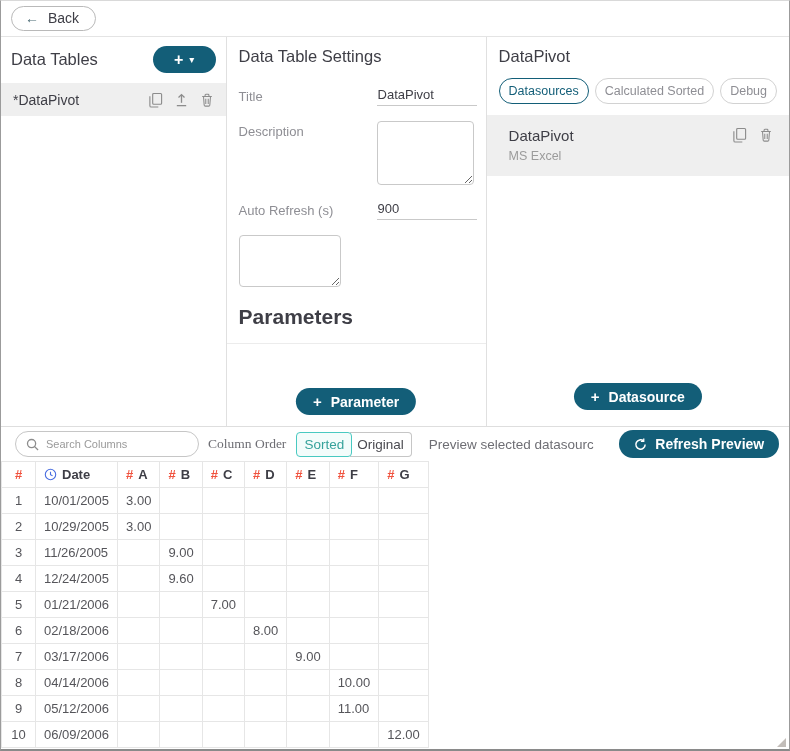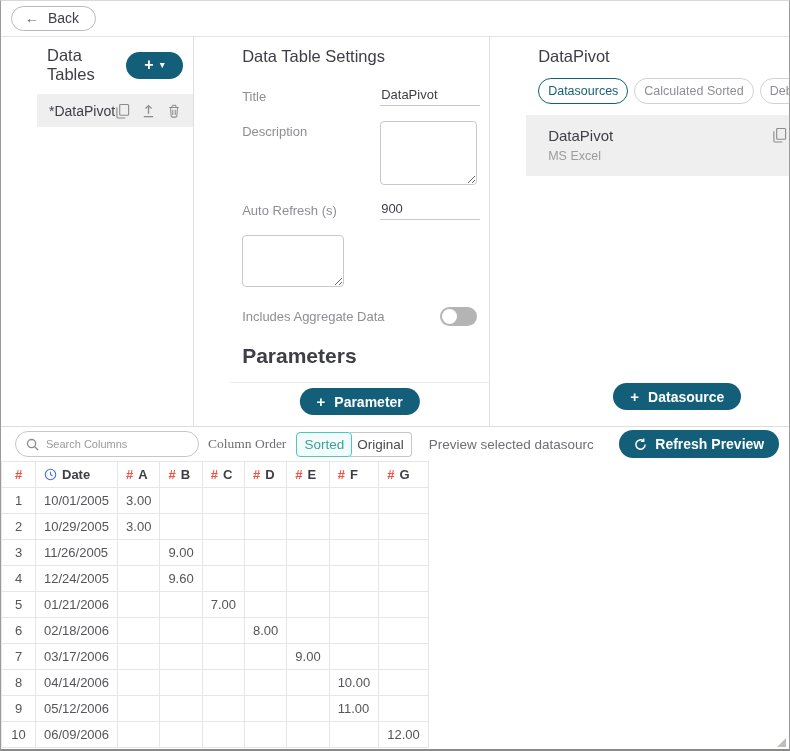--- a/index.html
+++ b/index.html
@@ -18,21 +18,21 @@
   .top-bar { height: 36px; display: flex; align-items: center; padding: 0 10px; border-bottom: 1px solid #e4e4e4; }
   .back-btn {
     display: flex; align-items: center; gap: 9px;
     border: 1px solid #b9b9b9; border-radius: 14px;
     padding: 3px 16px 4px 13px; background: #fff;
     font-size: 14px; color: #3e3e46; cursor: pointer;
   }
   .back-btn .arrow { color: #4a6a74; font-size: 14px; }
   
   .panels { display: flex; height: 389px; }
-  .panel { position: relative; margin-left: 36px; }
+  .panel { position: relative; }
   .left-panel { width: 262px; border-right: 1px solid #e0e0e0; }
   .mid-panel { width: 260px; border-right: 1px solid #e0e0e0; padding: 6px 12px; }
   .right-panel { flex: 1; padding: 6px 12px 0; }
   .panel-title { font-size: 16.5px; font-weight: 400; color: #3e3e46; }
   
   .lp-header { display: flex; align-items: center; justify-content: space-between; padding: 9px 10px 10px; }
   .add-pill {
     background: #135e78; color: #fff; border: none; cursor: pointer;
     width: 63px; height: 27px; border-radius: 14px;
     display: flex; align-items: center; justify-content: center; gap: 6px;
@@ -192,26 +192,20 @@
 
     <div class="form-row">
       <label>Auto Refresh (s)</label>
       <input class="u-input" type="text" value="900" style="">
     </div>
 
     <div class="form-row">
       <textarea class="box-area err-area" style=""></textarea>
     </div>
 
-    <div class="form-row toggle-row">
-      <label>Includes Aggregate Data</label>
-      <button class="toggle off">
-          <span class="knob"></span>
-        </button>
-    </div>
 
     <div class="section-title">Parameters</div>
 
     <button class="pill-action param-btn">
       <span class="plus">+</span>
       <span>Parameter</span>
     </button>
   </div>
 
   <div class="panel right-panel">

